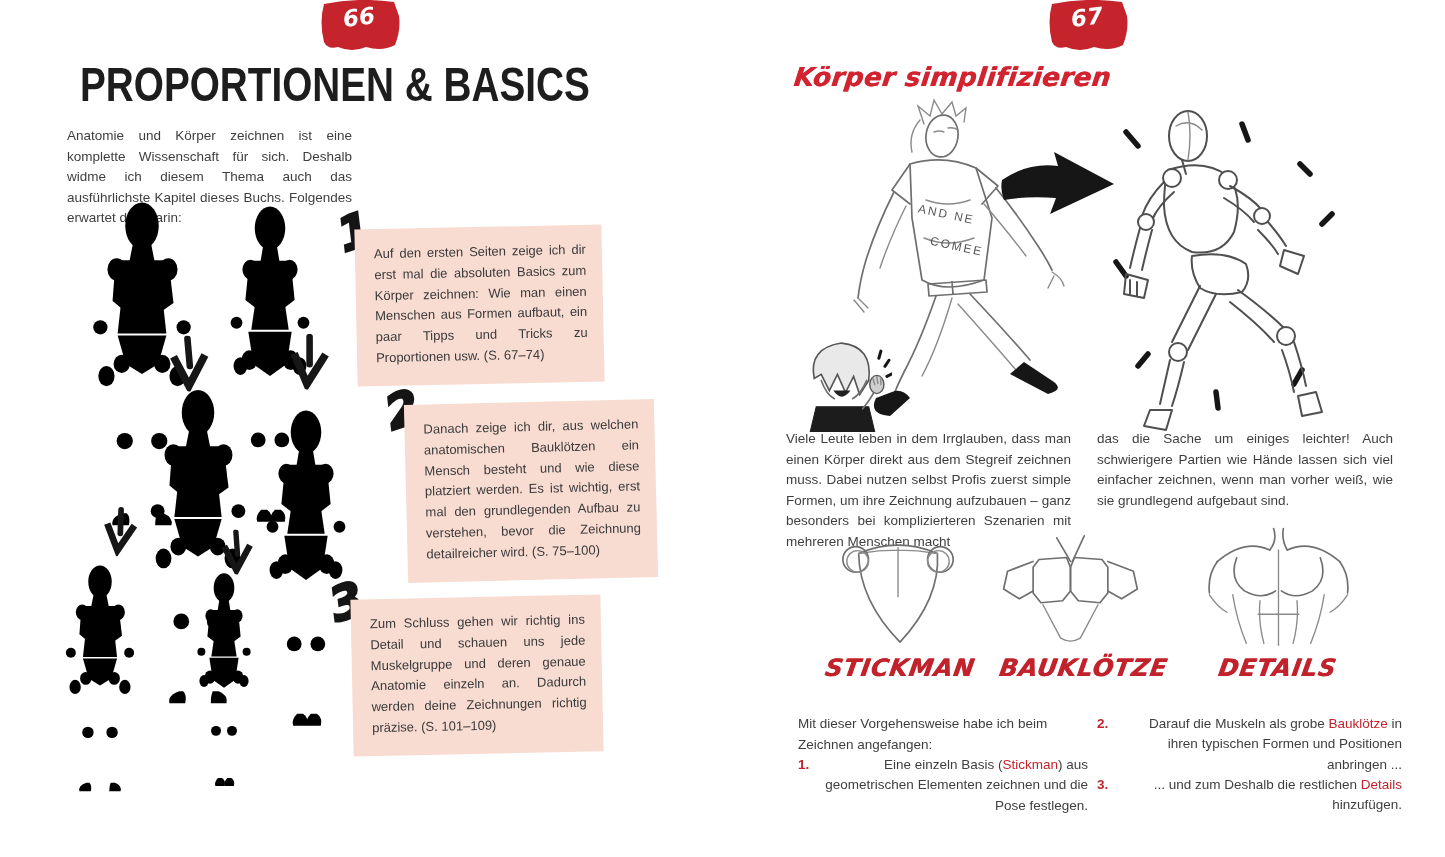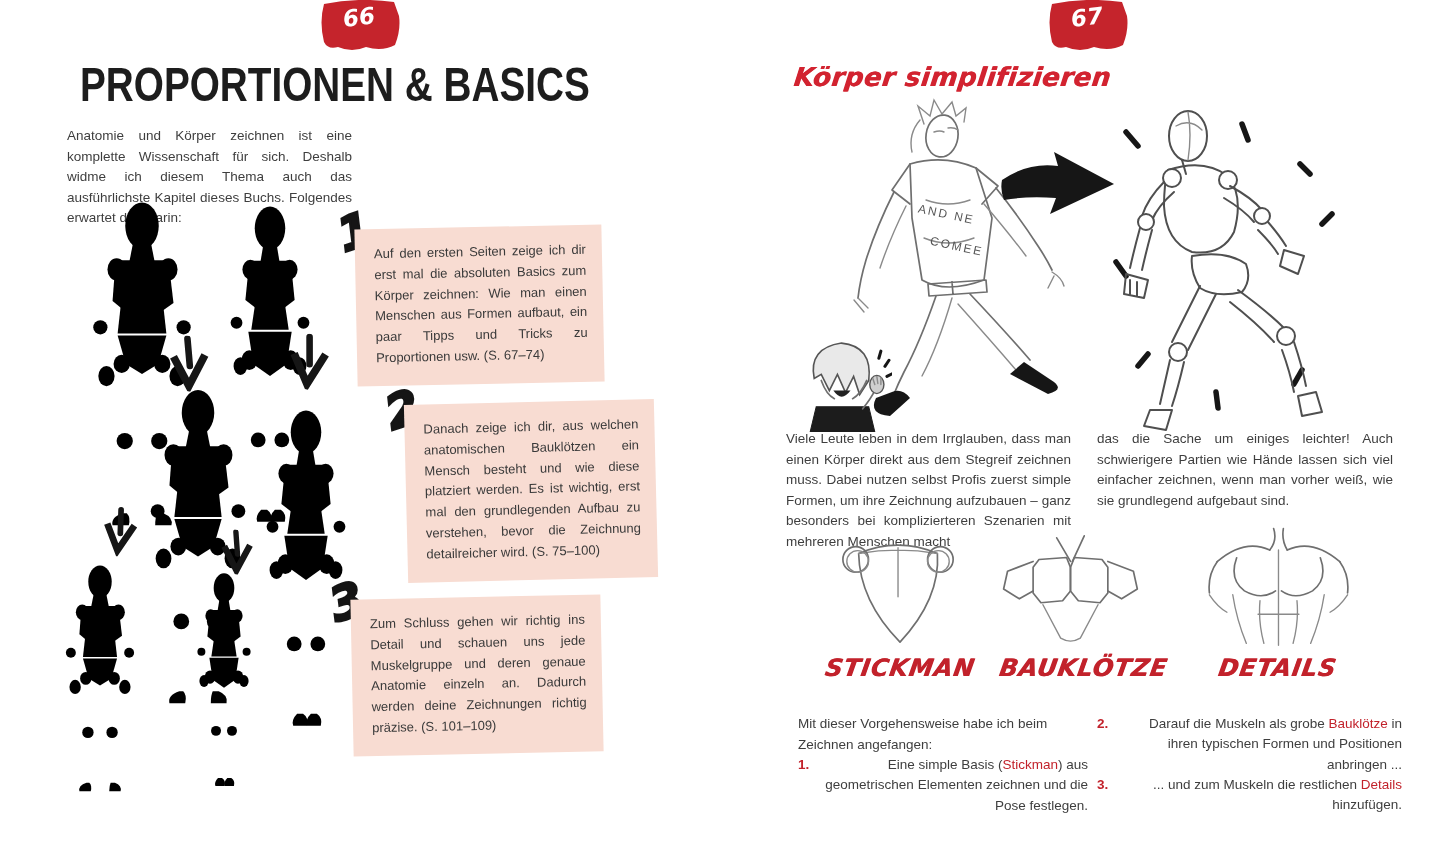--- a/index.html
+++ b/index.html
@@ -314,28 +314,28 @@
   </svg>
 
   <div class="abs caption" style="left:820px;top:654px;width:160px;">STICKMAN</div>
   <div class="abs caption" style="left:996px;top:654px;width:175px;">BAUKLÖTZE</div>
   <div class="abs caption" style="left:1205px;top:654px;width:145px;">DETAILS</div>
 
   <div class="abs" style="left:770px;top:714px;width:290px;margin-left:28px;">
     <div class="body-text" style="text-align:left;" lang="de">Mit dieser Vorgehensweise habe ich beim Zeichnen angefangen:</div>
     <div class="step-row">
       <span class="step-num">1.</span>
-      <span class="step-text"><span>Eine simple Basis (</span><span class="red-word">Stickman</span><span>) aus geometrischen Elementen zeichnen und die Pose festlegen.</span></span>
+      <span class="step-text"><span>Eine einzeln Basis (</span><span class="red-word">Stickman</span><span>) aus geometrischen Elementen zeichnen und die Pose festlegen.</span></span>
     </div>
   </div>
 
   <div class="abs" style="left:1097px;top:714px;width:305px;">
     <div class="step-row">
       <span class="step-num">2.</span>
       <span class="step-text"><span>Darauf die Muskeln als grobe </span><span class="red-word">Bauklötze</span><span> in ihren typischen Formen und Positionen anbringen ...</span></span>
     </div>
     <div class="step-row">
       <span class="step-num">3.</span>
-      <span class="step-text"><span>... und zum Muskeln die restlichen </span><span class="red-word">Details</span><span> hinzufügen.</span></span>
+      <span class="step-text"><span>... und zum Deshalb die restlichen </span><span class="red-word">Details</span><span> hinzufügen.</span></span>
     </div>
   </div>
 
 </div>
 
 </body></html>

